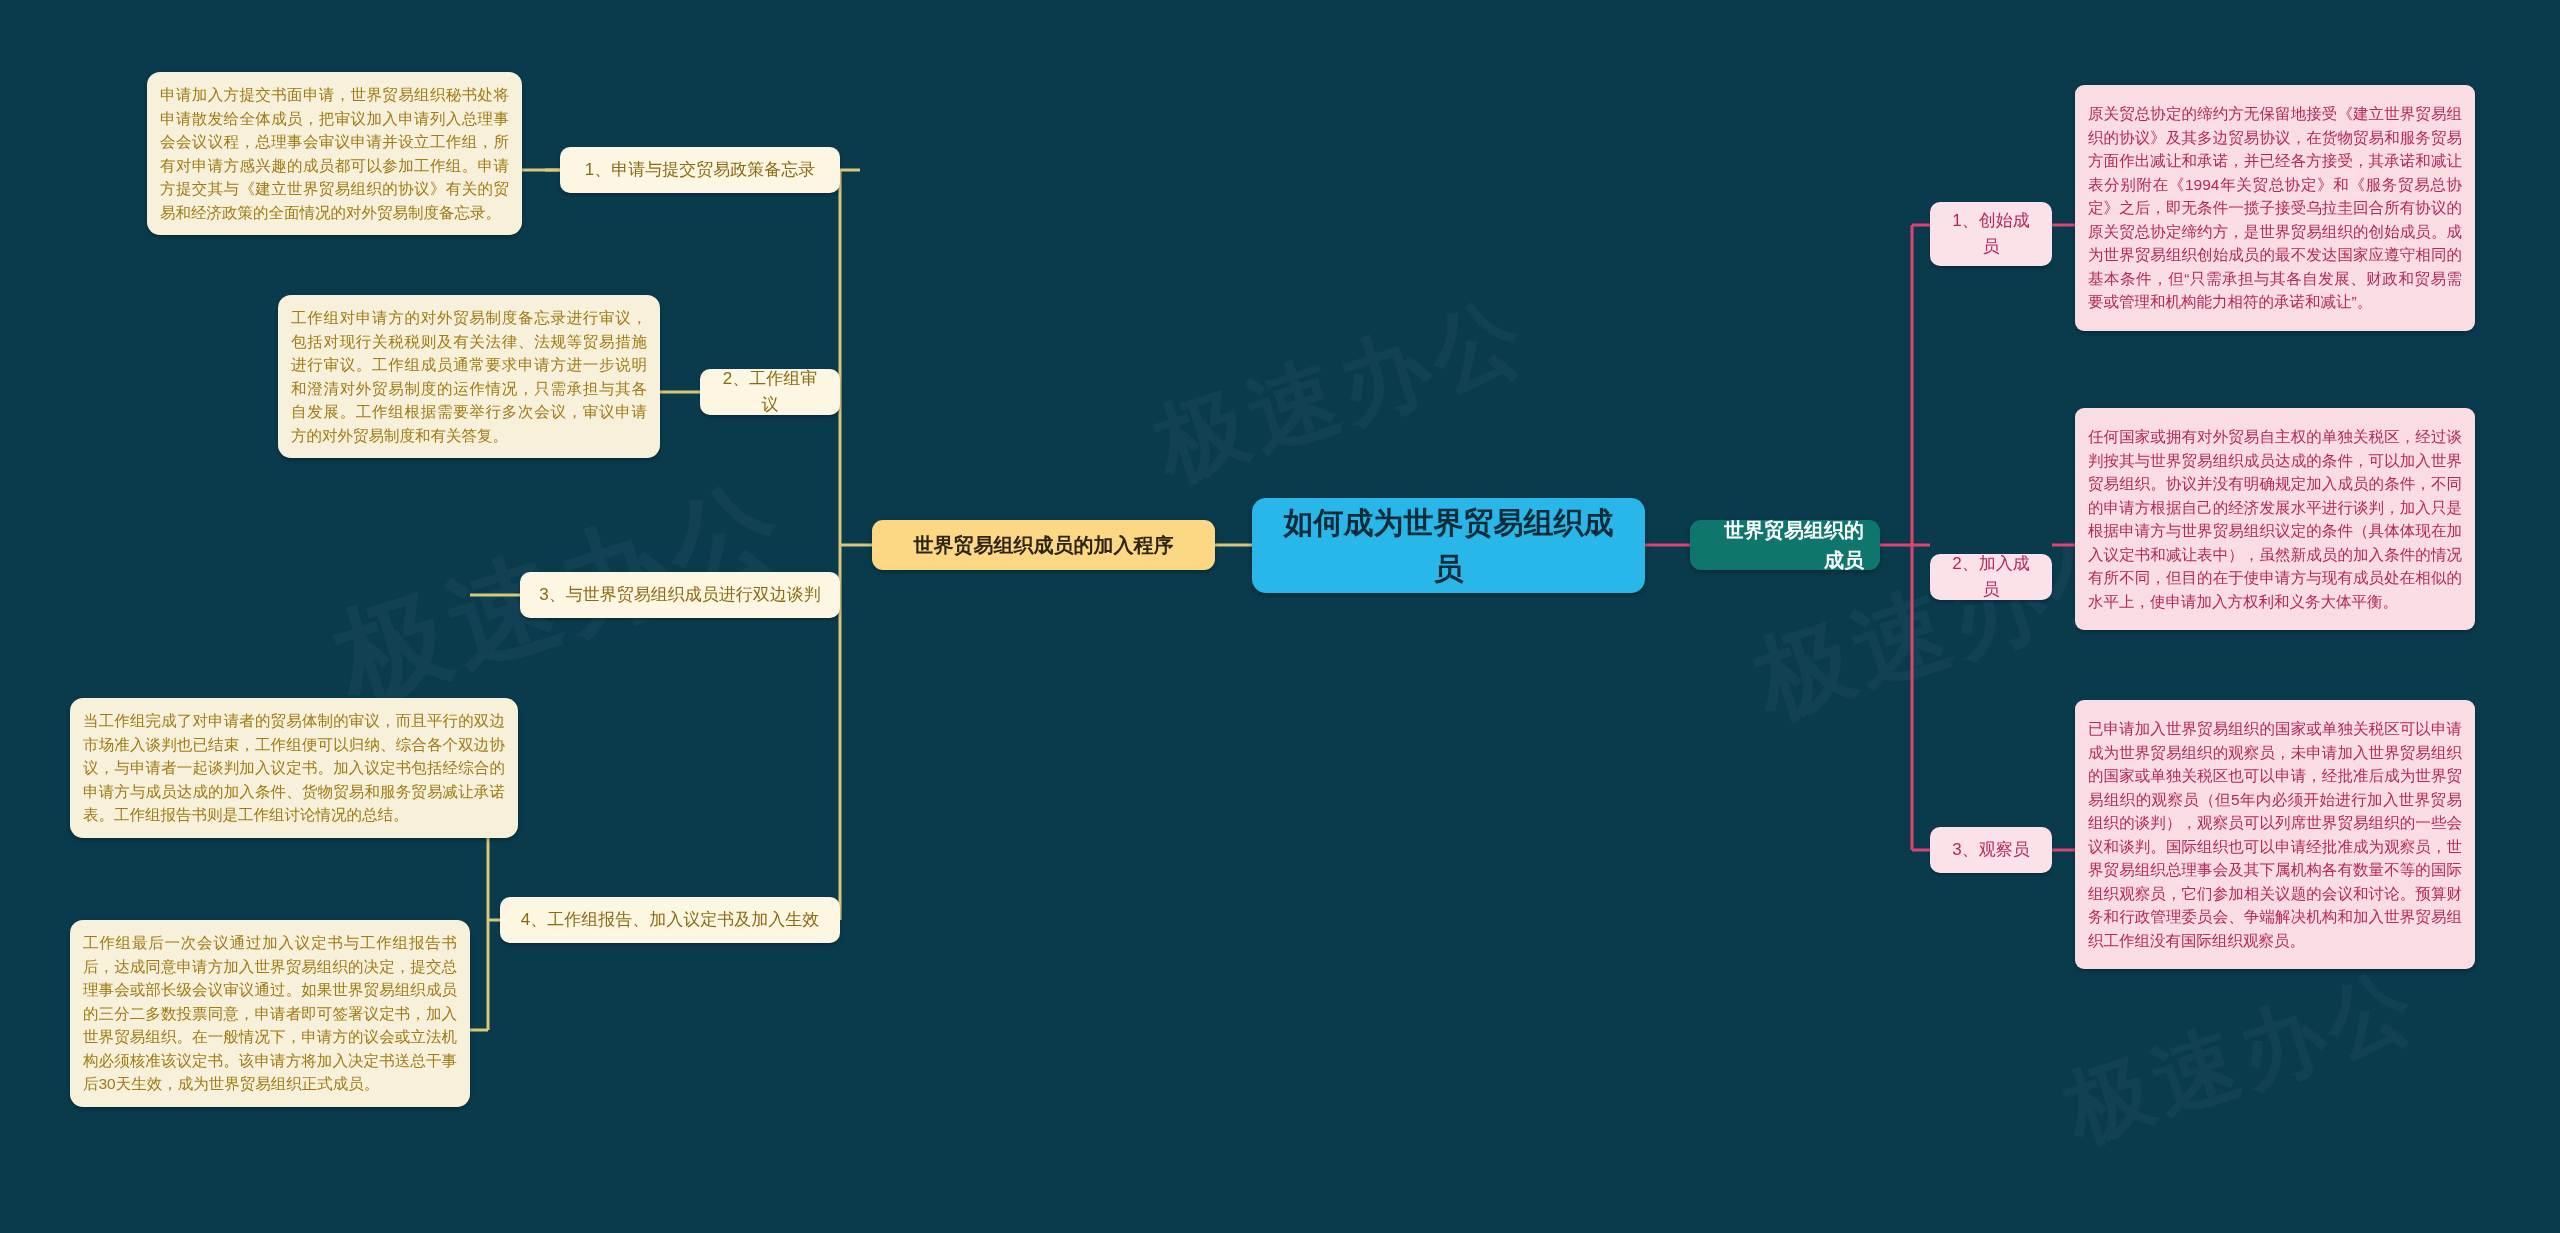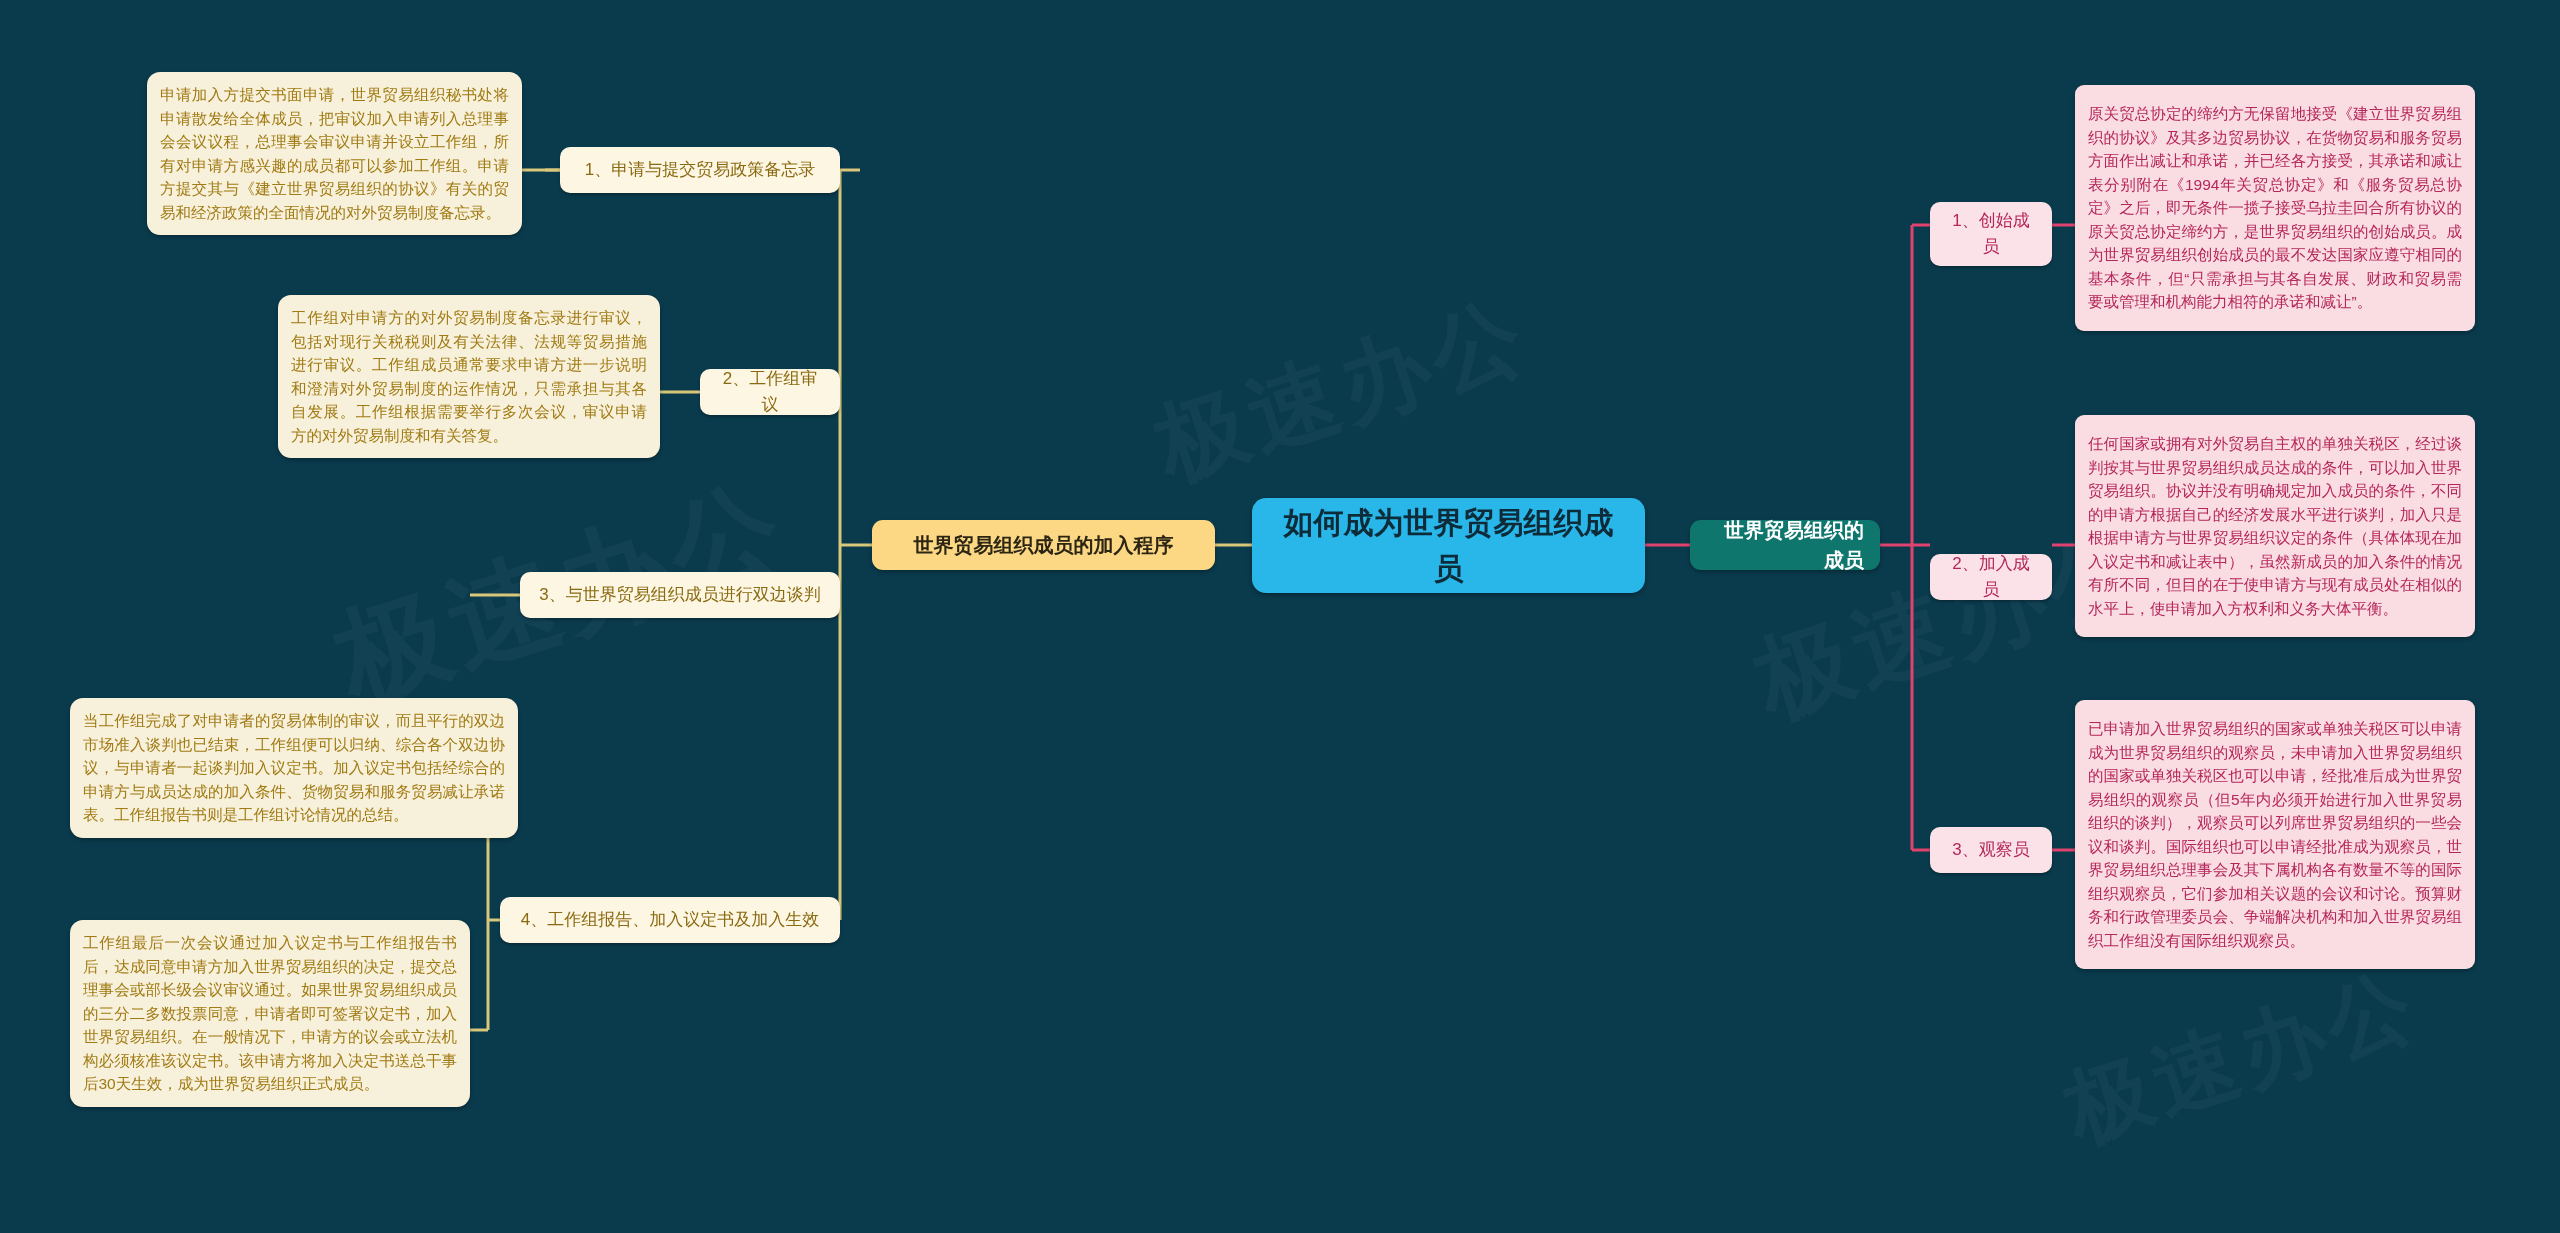--- a/index.html
+++ b/index.html
@@ -206,17 +206,17 @@
   <div class="node node-branch-right" style="left:1690px; top:520px; width:190px; height:50px;">世界贸易组织的成员</div>
 
   <div class="node node-sub-right" style="left:1930px; top:202px; width:122px; height:64px;">1、创始成员</div>
 
   <div class="node node-sub-right" style="left:1930px; top:554px; width:122px; height:46px;">2、加入成员</div>
 
   <div class="node node-sub-right" style="left:1930px; top:827px; width:122px; height:46px;">3、观察员</div>
 
   <div class="node node-leaf-right" style="left:2075px; top:85px; width:400px;">原关贸总协定的缔约方无保留地接受《建立世界贸易组织的协议》及其多边贸易协议，在货物贸易和服务贸易方面作出减让和承诺，并已经各方接受，其承诺和减让表分别附在《1994年关贸总协定》和《服务贸易总协定》之后，即无条件一揽子接受乌拉圭回合所有协议的原关贸总协定缔约方，是世界贸易组织的创始成员。成为世界贸易组织创始成员的最不发达国家应遵守相同的基本条件，但“只需承担与其各自发展、财政和贸易需要或管理和机构能力相符的承诺和减让”。</div>
 
-  <div class="node node-leaf-right" style="left:2075px; top:408px; width:400px;margin-top:7px;">任何国家或拥有对外贸易自主权的单独关税区，经过谈判按其与世界贸易组织成员达成的条件，可以加入世界贸易组织。协议并没有明确规定加入成员的条件，不同的申请方根据自己的经济发展水平进行谈判，加入只是根据申请方与世界贸易组织议定的条件（具体体现在加入议定书和减让表中），虽然新成员的加入条件的情况有所不同，但目的在于使申请方与现有成员处在相似的水平上，使申请加入方权利和义务大体平衡。</div>
+  <div class="node node-leaf-right" style="left:2075px; top:408px; width:400px;">任何国家或拥有对外贸易自主权的单独关税区，经过谈判按其与世界贸易组织成员达成的条件，可以加入世界贸易组织。协议并没有明确规定加入成员的条件，不同的申请方根据自己的经济发展水平进行谈判，加入只是根据申请方与世界贸易组织议定的条件（具体体现在加入议定书和减让表中），虽然新成员的加入条件的情况有所不同，但目的在于使申请方与现有成员处在相似的水平上，使申请加入方权利和义务大体平衡。</div>
 
   <div class="node node-leaf-right" style="left:2075px; top:700px; width:400px;">已申请加入世界贸易组织的国家或单独关税区可以申请成为世界贸易组织的观察员，未申请加入世界贸易组织的国家或单独关税区也可以申请，经批准后成为世界贸易组织的观察员（但5年内必须开始进行加入世界贸易组织的谈判），观察员可以列席世界贸易组织的一些会议和谈判。国际组织也可以申请经批准成为观察员，世界贸易组织总理事会及其下属机构各有数量不等的国际组织观察员，它们参加相关议题的会议和讨论。预算财务和行政管理委员会、争端解决机构和加入世界贸易组织工作组没有国际组织观察员。</div>
 
 </div>
 
 </body></html>

